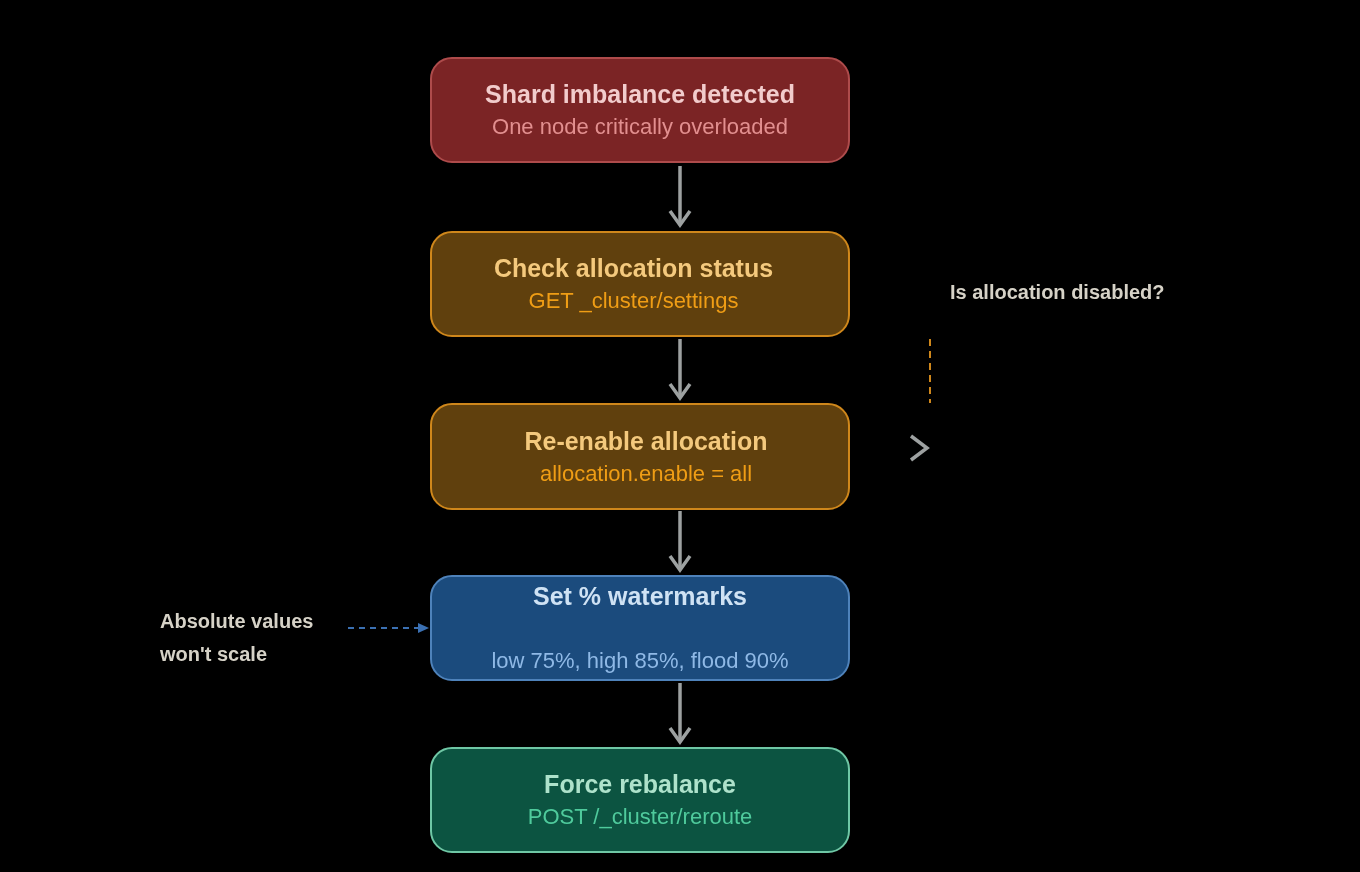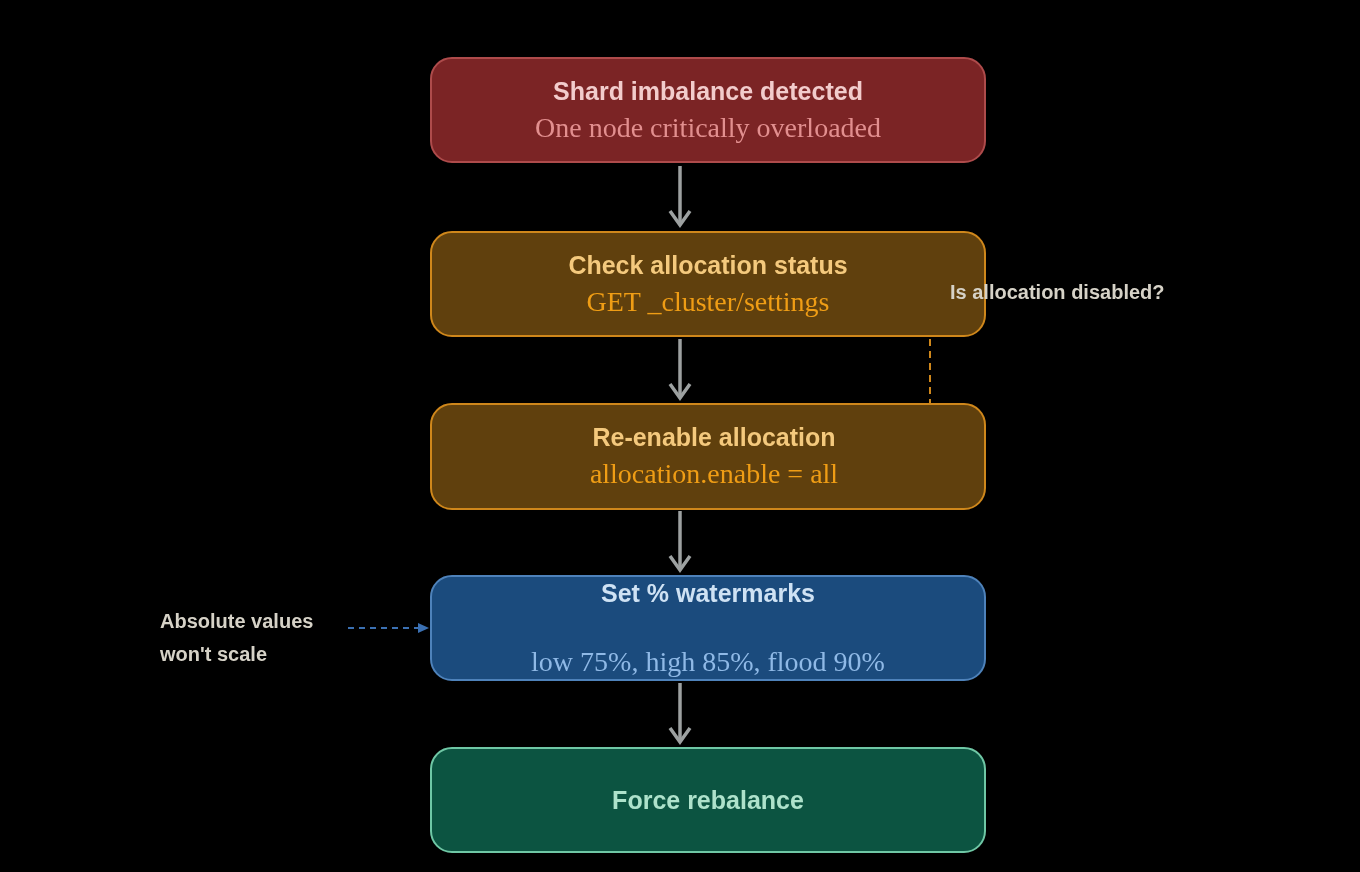--- a/index.html
+++ b/index.html
@@ -5,36 +5,36 @@
   html,body{margin:0;padding:0;background:#000;}
   #canvas{
     position:relative;
     width:1360px;height:872px;
     background:var(--bg,#000);
     overflow:hidden;
     font-family:"Liberation Sans", sans-serif;
   }
   .node{
     position:absolute;
-    left:430px;width:556px;height:106px;
+    left:430px;width:420px;height:106px;
     box-sizing:border-box;
     border:2px solid #888;
     border-radius:22px;
     display:flex;flex-direction:column;
     align-items:center;justify-content:center;
     gap:5px;
     padding:0 20px;
   }
   .node-title{
     font-size:25px;font-weight:700;line-height:1.2;
     text-align:center;white-space:nowrap;
   }
   .node-subtitle{
-    font-size:28px;font-weight:400;line-height:1.2;
-    text-align:center;white-space:nowrap;font-family:Liberation Serif, serif;
+    font-size:22px;font-weight:400;line-height:1.2;
+    text-align:center;white-space:nowrap;
   }
   .flow-arrow{position:absolute;left:665px;width:30px;height:62px;}
   .flow-arrow line,.flow-arrow polyline{
     stroke:var(--arrow-color,#9DA1A1);stroke-width:3.5;fill:none;
   }
   .side-dash{position:absolute;left:928px;top:339px;width:4px;height:64px;}
   .side-dash line{stroke:var(--dash-orange,#CF871B);stroke-width:2;}
   .side-chevron{position:absolute;left:906px;top:433px;width:24px;height:30px;}
   .side-chevron polyline{stroke:var(--arrow-color,#9DA1A1);stroke-width:3.5;fill:none;}
   .note-arrow{position:absolute;left:347px;top:621px;width:84px;height:14px;}
@@ -56,21 +56,21 @@
   <div class="node" style="top: 57px; background: rgb(123, 36, 37); border-color: rgb(174, 75, 75);">
     <div class="node-title" style="color: rgb(242, 204, 204);">Shard imbalance detected</div>
     <div class="node-subtitle" style="color: rgb(226, 143, 143);">One node critically overloaded</div>
   </div>
 
   <svg class="flow-arrow" style="top:166px;" viewBox="0 0 30 62">
     <line x1="15" y1="0" x2="15" y2="57"></line>
     <polyline points="5,45 15,59 25,45"></polyline>
   </svg>
 
-  <div class="node" style="top: 231px; background: rgb(96, 64, 13); border-color: rgb(207, 135, 27);">
+  <div class="node" style="top: 231px; background: rgb(96, 64, 13); border-color: rgb(207, 135, 27); padding-left: 7px;">
     <div class="node-title" style="color: rgb(244, 201, 125);">Check allocation status</div>
     <div class="node-subtitle" style="color: rgb(239, 157, 21);">GET _cluster/settings</div>
   </div>
 
   <svg class="flow-arrow" style="top:339px;" viewBox="0 0 30 62">
     <line x1="15" y1="0" x2="15" y2="57"></line>
     <polyline points="5,45 15,59 25,45"></polyline>
   </svg>
 
   <svg class="side-dash" viewBox="0 0 4 64">
@@ -96,20 +96,21 @@
     <div class="node-subtitle" style="color: rgb(143, 185, 230); text-align: right;">low 75%, high 85%, flood 90%</div>
   </div>
 
   <svg class="flow-arrow" style="top:683px;" viewBox="0 0 30 62">
     <line x1="15" y1="0" x2="15" y2="57"></line>
     <polyline points="5,45 15,59 25,45"></polyline>
   </svg>
 
   <div class="node" style="top: 747px; background: rgb(12, 84, 65); border-color: rgb(111, 199, 165);">
     <div class="node-title" style="color: rgb(174, 226, 203);">Force rebalance</div>
+    <div class="node-subtitle" style="color: rgb(79, 202, 156);">POST /_cluster/reroute</div>
   </div>
 
   <div class="annotation" id="annotation-right">Is allocation disabled?</div>
 
   <div class="annotation" id="annotation-left">
     <div>Absolute values</div>
     <div>won't scale</div>
   </div>
 
   <svg class="note-arrow" viewBox="0 0 84 14">

